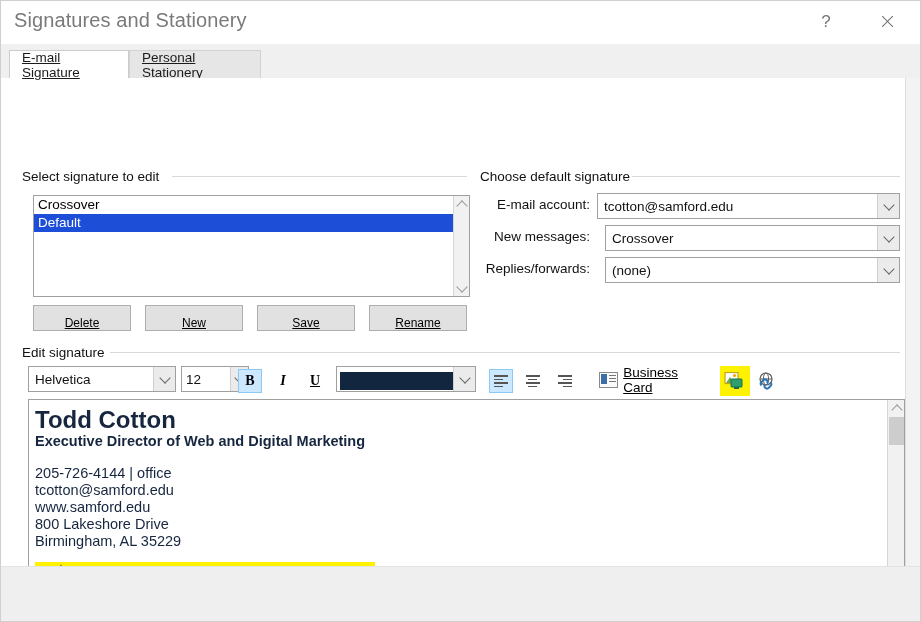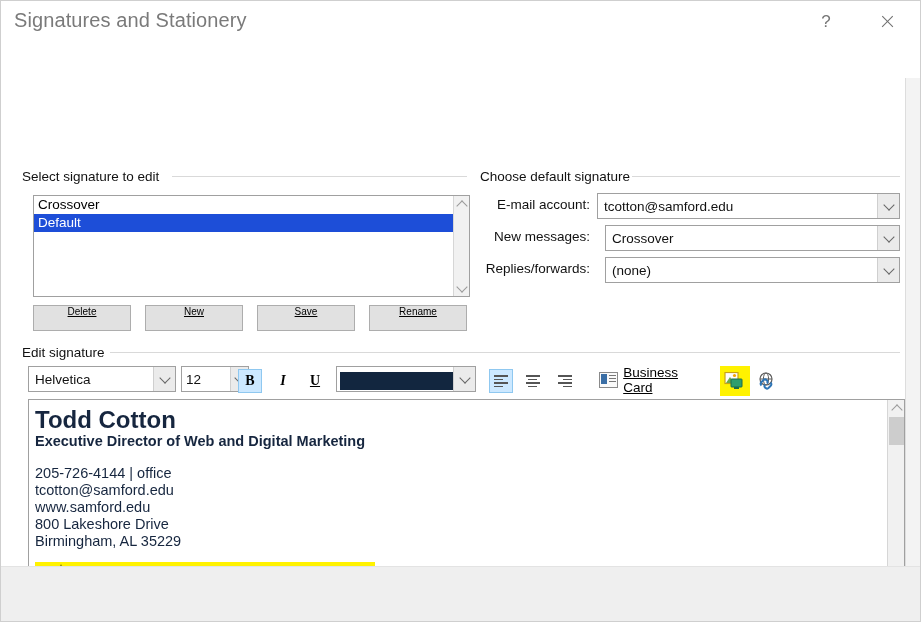--- a/index.html
+++ b/index.html
@@ -146,23 +146,23 @@
   }
   .chev.up { transform: rotate(135deg); margin-top: 3px; }
   .chev.down { transform: rotate(-45deg); margin-bottom: 3px; }
 
   
   .btn {
     position: absolute;
     box-sizing: border-box;
     background: #e1e1e1;
     border: 1px solid #adadad;
-    font-size: 10px;
+    font-size: 12px;
     color: #000;
-    display: flex; align-items: flex-start; justify-content: center;
+    display: flex; align-items: flex-end; justify-content: center;
     cursor: default;
   }
   .btn-row { top: 227px; height: 26px; width: 98px; }
   .b-delete { left: 33px; }
   .b-new    { left: 145px; }
   .b-save   { left: 257px; }
   .b-rename { left: 369px; }
 
   
   .field-label {
@@ -301,20 +301,28 @@
   <div class="titlebar">
     <div class="title-text">Signatures and Stationery</div>
     <div class="tb-btn tb-help">
       <span>?</span>
     </div>
     <div class="tb-btn tb-close">
       <span class="x-glyph"></span>
     </div>
   </div>
 
+  <div class="tabstrip">
+    <div class="tab tab1 active">
+      <span class="tab-underline">E-mail Signature</span>
+    </div>
+    <div class="tab tab2">
+      <span class="tab-underline">Personal Stationery</span>
+    </div>
+  </div>
 
   <div class="content">
 
     <div class="group-label" style="left:22px; top:91px;">Select signature to edit</div>
     <div class="group-rule" style="left:172px; top:98px; width:295px;"></div>
 
     <div class="listbox">
       <div class="list-item">Crossover</div>
       <div class="list-item selected" style="background: #1d4ed8;">Default</div>
       <div class="vscroll">

